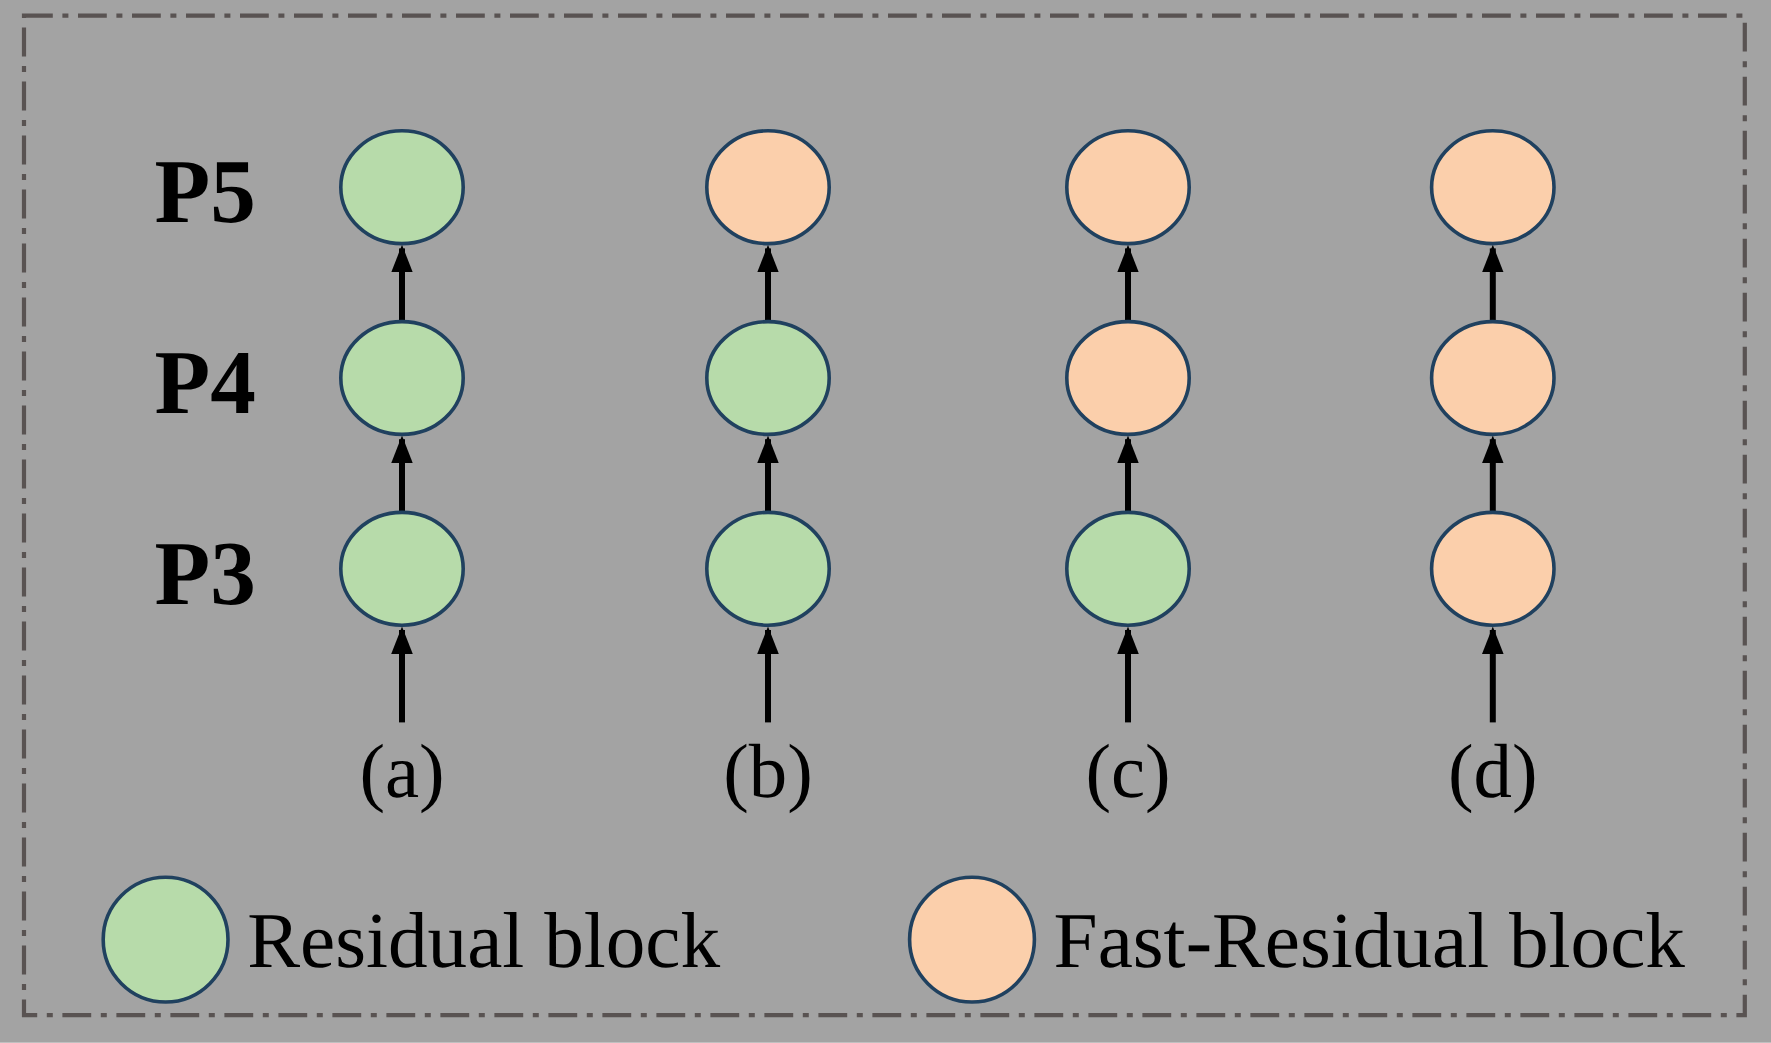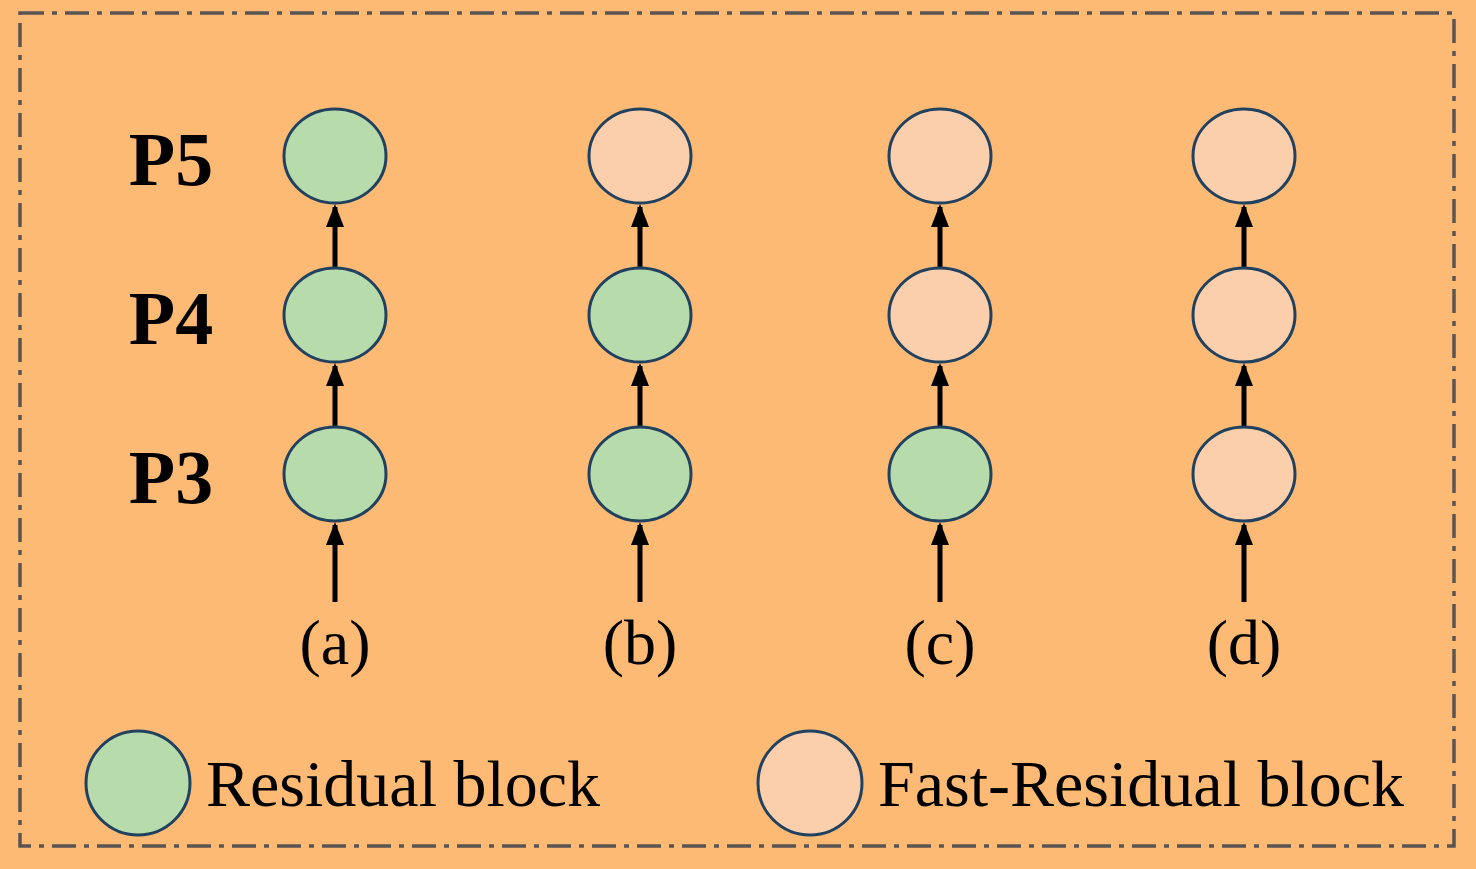--- a/index.html
+++ b/index.html
@@ -7,21 +7,21 @@
     padding: 0;
     background: #ffffff;
     width: 1476px;
     height: 869px;
     overflow: hidden;
   }
   .frame {
     margin: 0;
     width: 1476px;
     height: 869px;
-    background: #fdba74;
+    background: #a3a3a3;
   }
   svg { display: block; }
   text {
     fill: #000000;
     font-family: "Liberation Serif", "DejaVu Serif", serif;
   }
   .row-label {
     font-size: 76px;
     font-weight: bold;
     text-anchor: middle;

